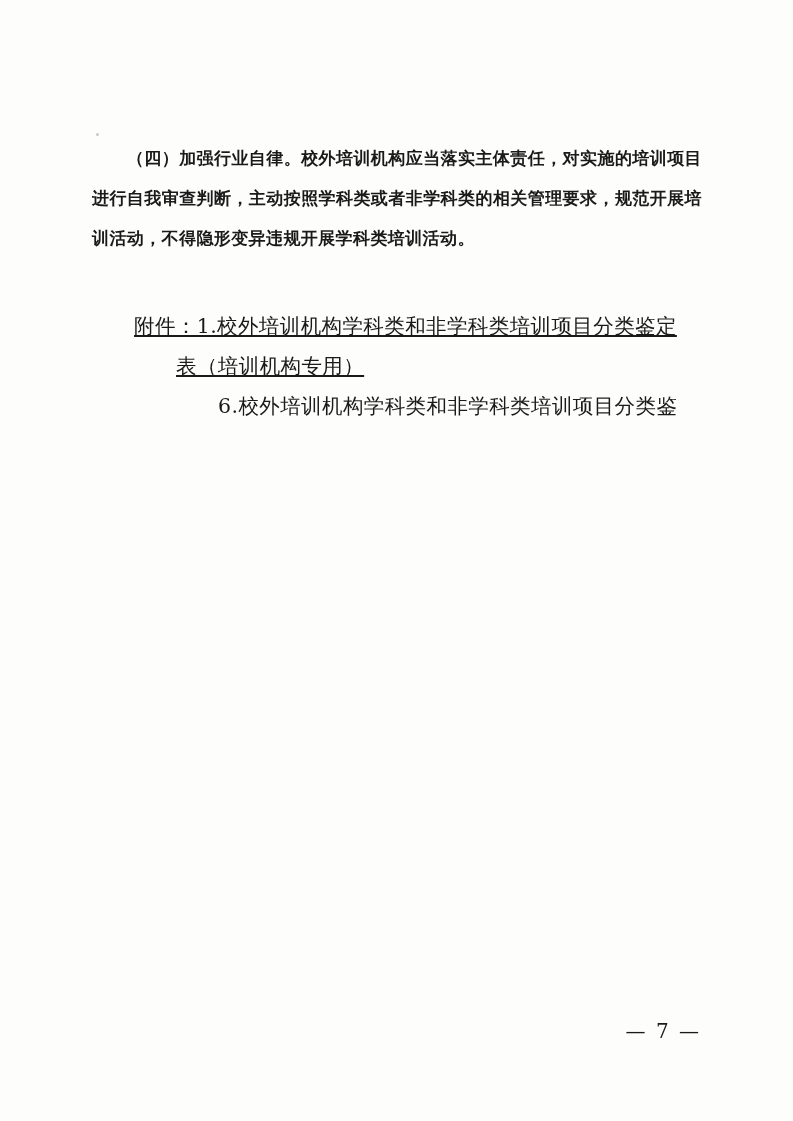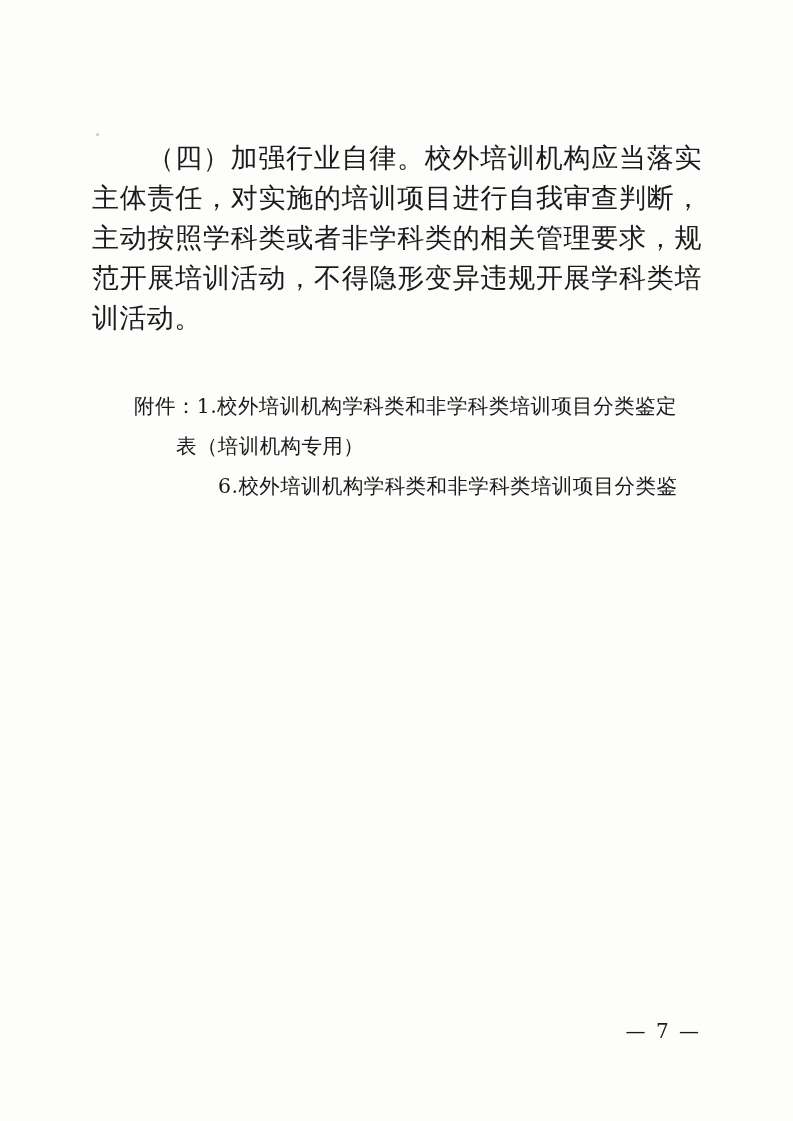--- a/index.html
+++ b/index.html
@@ -20,46 +20,49 @@
     inset: 0;
     background: #fdfdfc;
   }
   .content {
     position: absolute;
     left: 92px;
     top: 138px;
     width: 610px;
   }
   .para {
-    font-size: 27px;
+    font-size: 17px;
     line-height: 40px;
     letter-spacing: 0.4px;
     text-align: justify;
     text-justify: inter-ideograph;
     margin: 0 0 0 0;
     text-indent: 2.05em;
+    font-weight: bold;
   }
   .para + .para {
     margin-top: 1px;
   }
   .attach-block {
     margin-top: 48px;
   }
   .attach-line {
     font-size: 20.5px;
     line-height: 40px;
     letter-spacing: 0.4px;
     text-align: justify;
     text-justify: inter-ideograph;
   }
   .attach-line-1 {
     text-indent: 2.05em;
+    text-decoration: underline;
   }
   .attach-line-2 {
     margin-left: 4.1em;
+    text-decoration: underline;
   }
   .attach-line-3 {
     margin-left: 4.1em;
     text-indent: 2.05em;
   }
   .attach-line-4 {
     margin-left: 5.1em;
   }
   .page-number {
     position: absolute;

